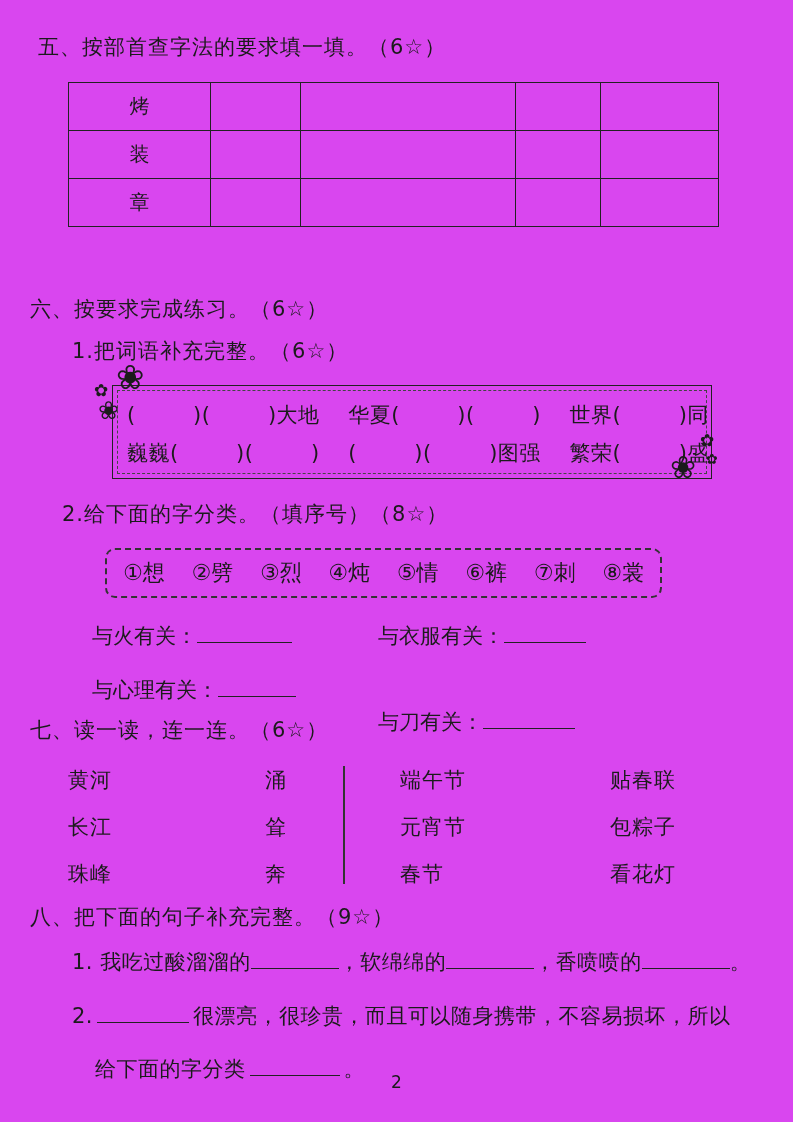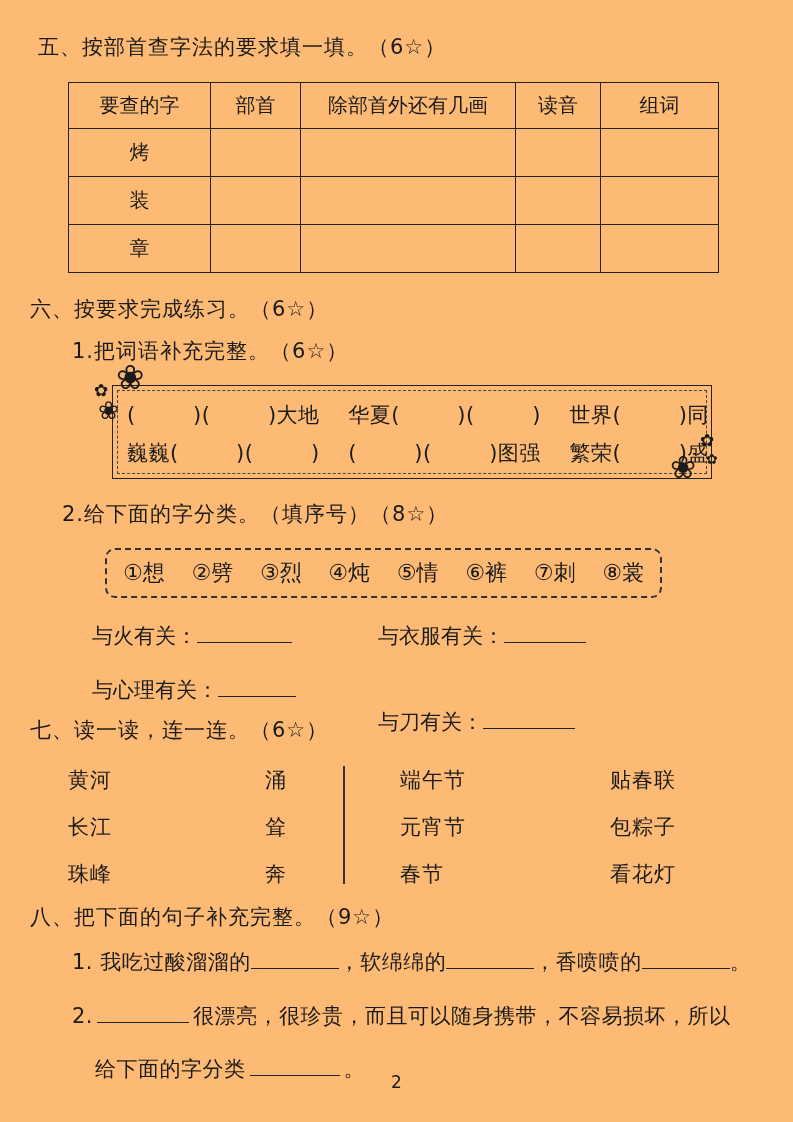--- a/index.html
+++ b/index.html
@@ -1,18 +1,18 @@
 <!DOCTYPE html>
 <html><head>
 <meta charset="utf-8">
 <style>
   html,body{margin:0;padding:0;background:#e8e8e8;}
   .page{
     position:relative;width:793px;height:1122px;margin:0 auto;
-    background:#fdba74;color:#1b1b1b;overflow:hidden;
+    background:#d946ef;color:#1b1b1b;overflow:hidden;
     font-family:"DejaVu Sans","Liberation Sans",sans-serif;
   }
   .abs{position:absolute;}
   .sec-title{font-size:21px;letter-spacing:1px;white-space:pre;}
   .sub-title{font-size:21px;letter-spacing:1px;white-space:pre;}
 
   
   table.lookup{border-collapse:collapse;table-layout:fixed;}
   table.lookup th,table.lookup td{
     border:1.6px solid #222;font-weight:normal;text-align:center;
@@ -58,27 +58,20 @@
 
   <table class="lookup abs" style="left:68px;top:82px;width:650px;">
     <colgroup>
       <col style="width:142px">
         <col style="width:90px">
         <col style="width:215px">
       <col style="width:85px">
         <col style="width:118px">
     </colgroup>
     <tbody>
-      <tr>
-        <th>要查的字</th>
-        <th>部首</th>
-        <th>除部首外还有几画</th>
-        <th>读音</th>
-        <th>组词</th>
-      </tr>
       <tr>
         <td>烤</td>
         <td></td>
         <td></td>
         <td></td>
         <td></td>
       </tr>
       <tr>
         <td>装</td>
         <td></td>

